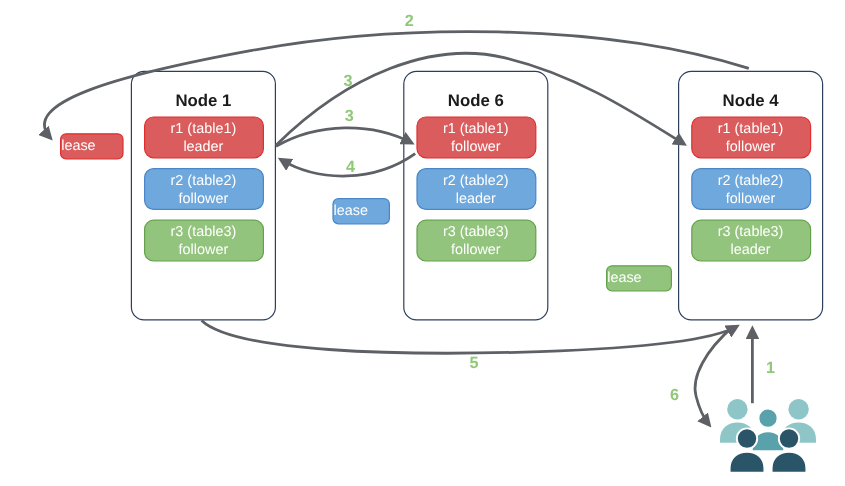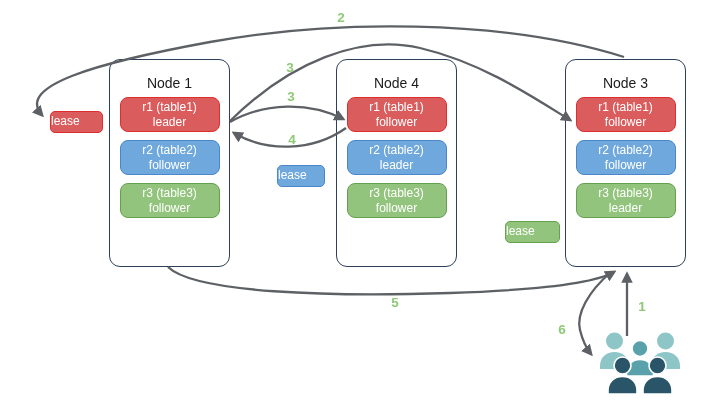--- a/index.html
+++ b/index.html
@@ -11,21 +11,21 @@
     position:absolute;top:59px;width:121px;height:208px;
     background:#ffffff;border:1.5px solid var(--node-border,#2e3f5c);
     border-radius:11px;box-sizing:border-box;
     display:flex;flex-direction:column;align-items:center;
     padding-top:13px;
   }
   #node-1{left:109px;}
   #node-2{left:336px;}
   #node-3{left:565px;}
   .node-title{
-    font-size:14px;font-weight:normal;color:#1b1b1b;
+    font-size:14px;font-weight:bold;color:#1b1b1b;
     height:21px;line-height:21px;margin-bottom:3px;text-align:center;
   }
   .replica{
     width:100px;height:35px;border-radius:8px;border:1.5px solid transparent;
     box-sizing:border-box;margin-bottom:8px;
     display:flex;flex-direction:column;align-items:center;justify-content:center;
     color:var(--text-light,#fff);font-size:12px;line-height:15px;text-align:right;
   }
   .replica[data-color="red"], .lease[data-color="red"]{
     background:var(--red-fill,#db5c5c);border-color:var(--red-border,#df2e2e);}
@@ -81,37 +81,37 @@
       <div>r2 (table2)</div>
       <div>follower</div>
     </div>
     <div class="replica" data-color="green">
       <div>r3 (table3)</div>
       <div>follower</div>
     </div>
   </div>
 
   <div class="node" id="node-2">
-    <div class="node-title">Node 4</div>
+    <div class="node-title">Node 6</div>
     <div class="replica" data-color="red">
       <div>r1 (table1)</div>
       <div>follower</div>
     </div>
     <div class="replica" data-color="blue">
       <div>r2 (table2)</div>
       <div>leader</div>
     </div>
     <div class="replica" data-color="green">
       <div>r3 (table3)</div>
       <div>follower</div>
     </div>
   </div>
 
   <div class="node" id="node-3">
-    <div class="node-title">Node 3</div>
+    <div class="node-title">Node 4</div>
     <div class="replica" data-color="red">
       <div>r1 (table1)</div>
       <div>follower</div>
     </div>
     <div class="replica" data-color="blue">
       <div>r2 (table2)</div>
       <div>follower</div>
     </div>
     <div class="replica" data-color="green">
       <div>r3 (table3)</div>

